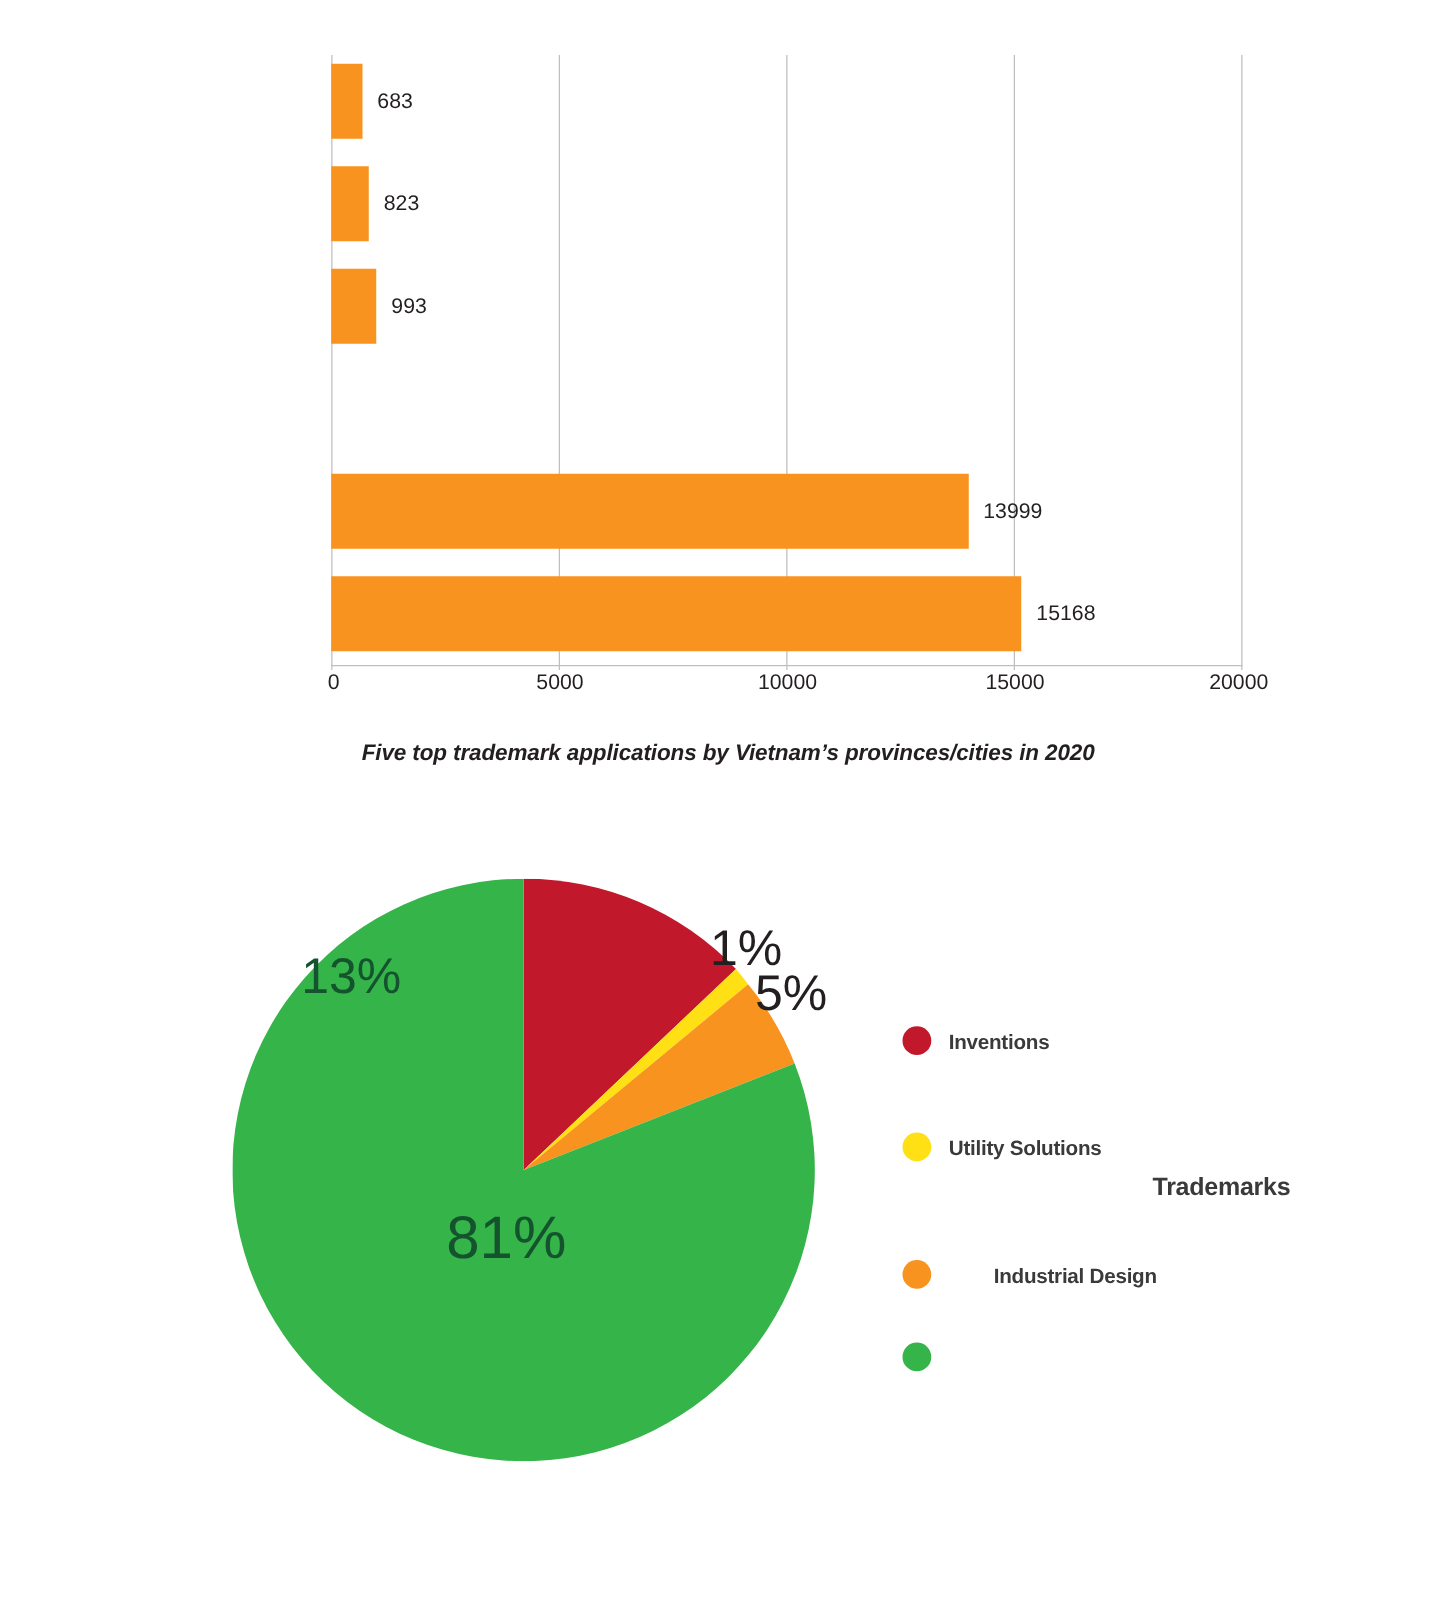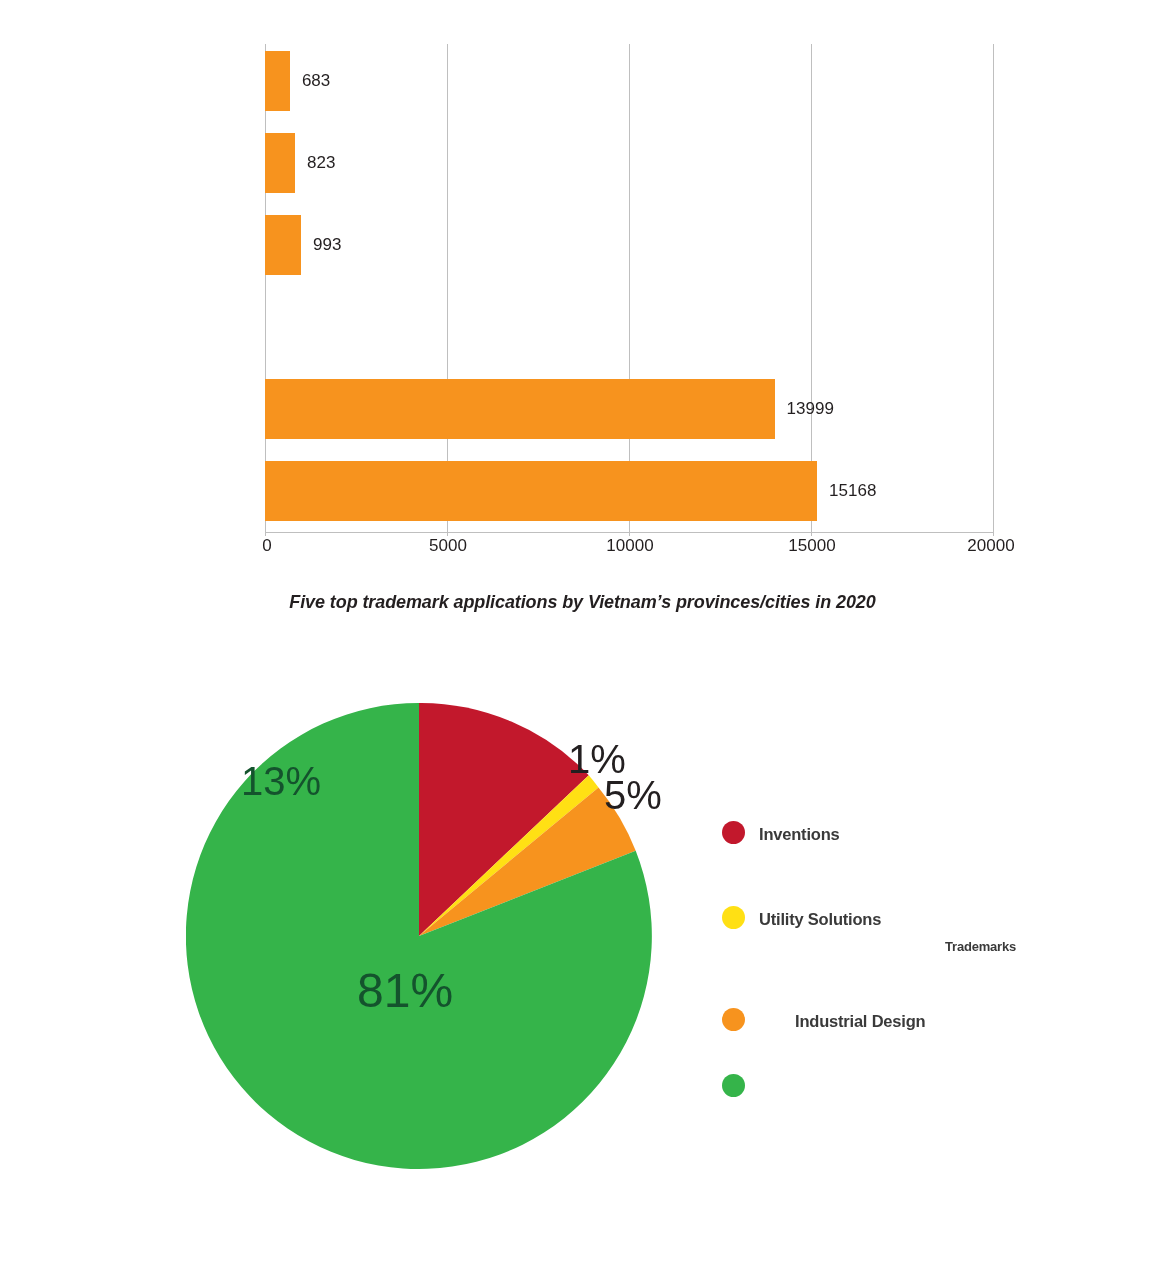--- a/index.html
+++ b/index.html
@@ -130,26 +130,25 @@
     margin-left: 14px;
     font-size: 16.5px;
     font-weight: bold;
     color: #3a3a3a;
     letter-spacing: -0.2px;
     white-space: nowrap;
     font-family: "Liberation Sans", sans-serif;
   }
   .legend-stray {
     position: absolute;
-    font-size: 13px;
+    font-size: 20px;
     font-weight: bold;
     color: #3a3a3a;
     letter-spacing: -0.2px;
     white-space: nowrap;
-    margin-left: 23px;
   }
 </style>
 </head>
 <body>
 
 <div id="bar-chart-figure">
 
   <div id="bar-plot">
     <div class="gridline" style="left:0px;"></div>
     <div class="gridline" style="left:182px;"></div>

